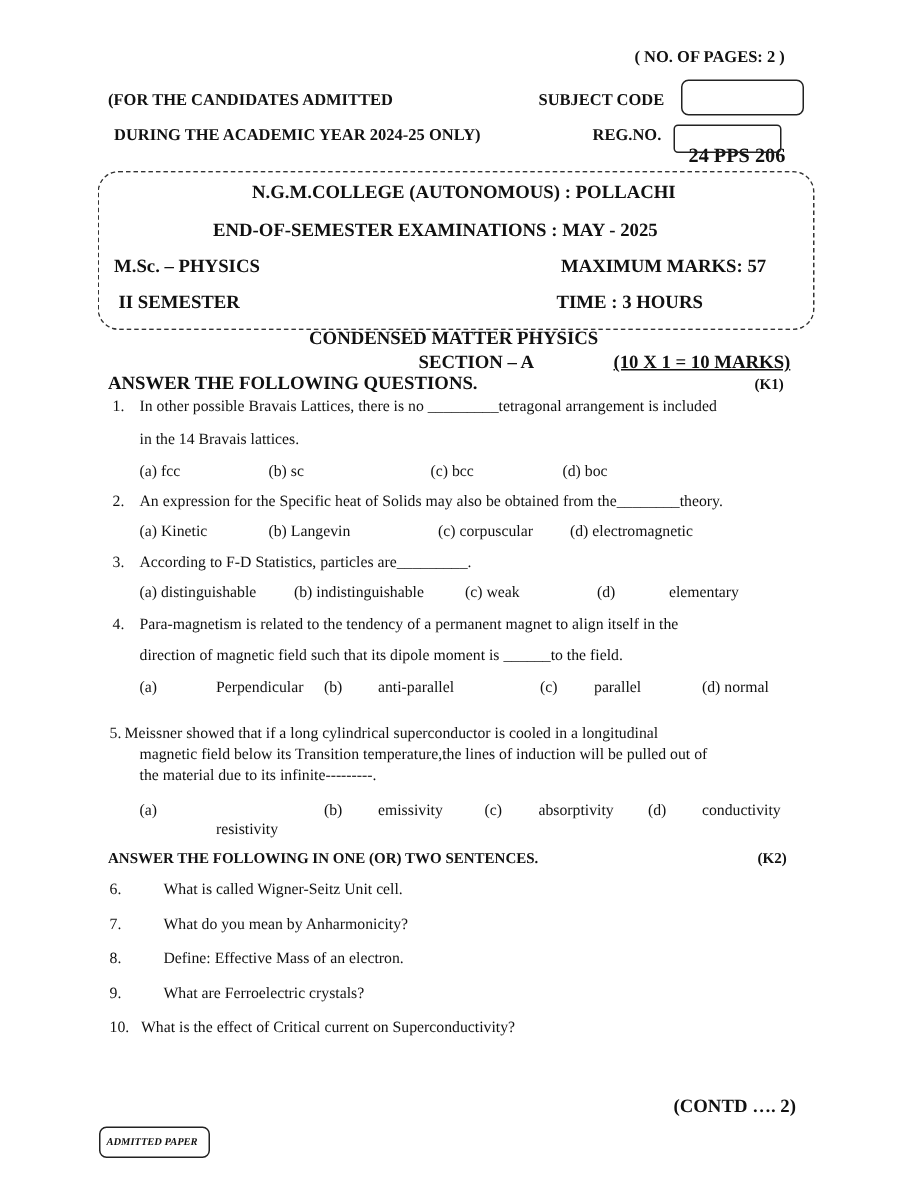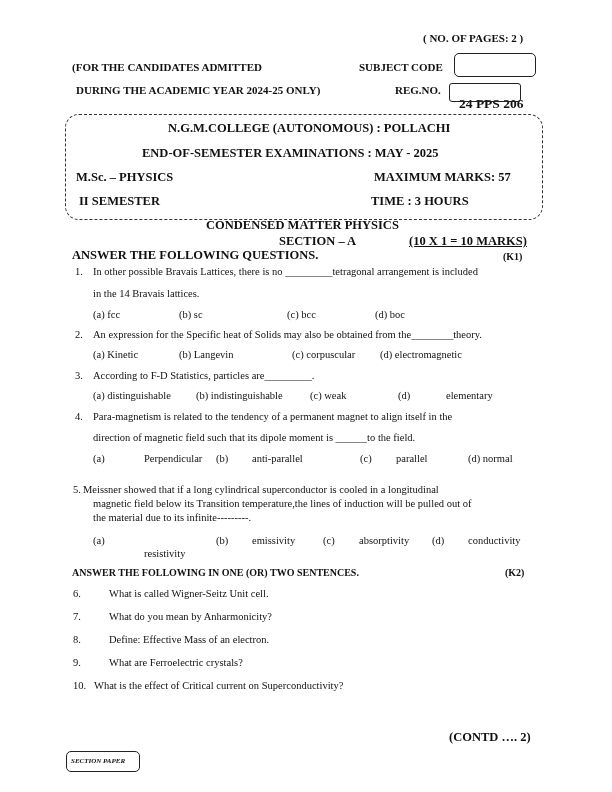--- a/index.html
+++ b/index.html
@@ -118,13 +118,13 @@
   <div class="abs q" style="left:73px; top:657px;">9.</div>
   <div class="abs q" style="left:109px; top:657px;">What are Ferroelectric crystals?</div>
 </div>
 <div>
   <div class="abs q" style="left:73px; top:680px;">10.</div>
   <div class="abs q" style="left:94px; top:680px;">What is the effect of Critical current on Superconductivity?</div>
 </div>
 
 <div class="abs b s12" style="left:449px; top:730px;">(CONTD …. 2)</div>
 <div class="box" style="left:66px; top:751px; width:72px; height:19px;"></div>
-<div class="abs b" style="left:71px; top:757px; font-size:7px; font-style:italic;">SECTION PAPER</div>
+<div class="abs b" style="left:71px; top:757px; font-size:7px; font-style:italic;">ADMITTED PAPER</div>
 
 </body></html>

